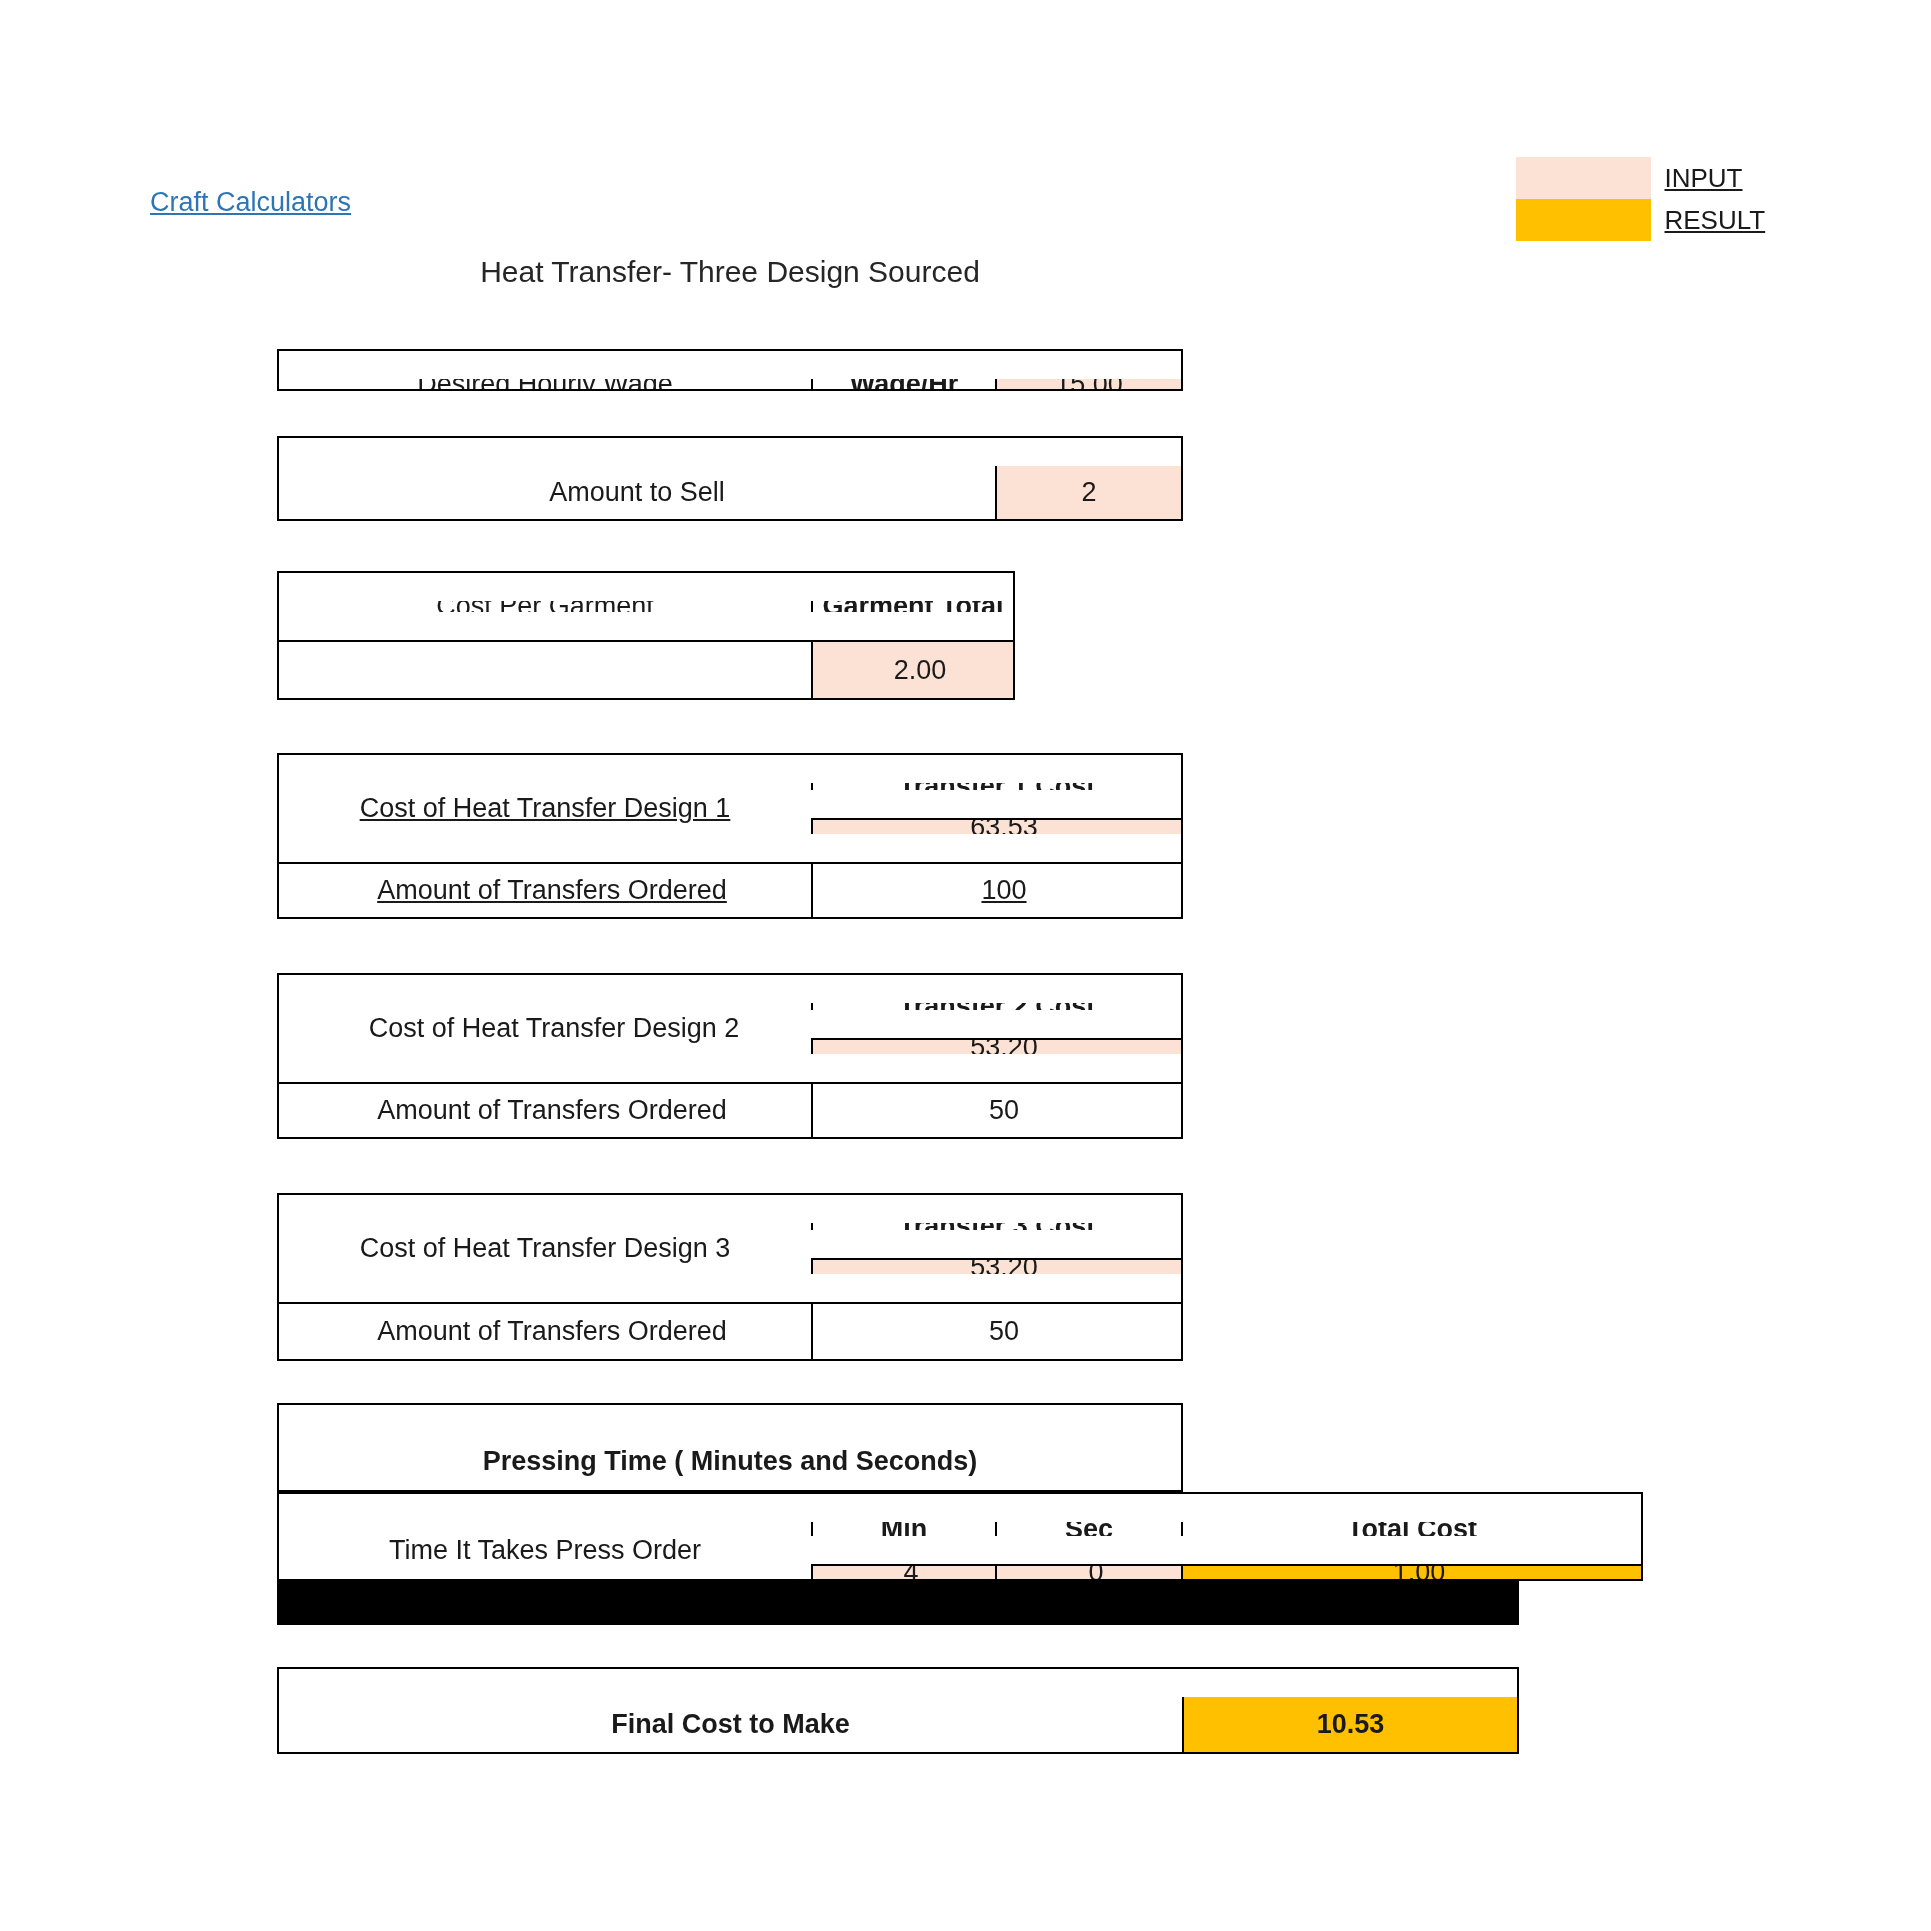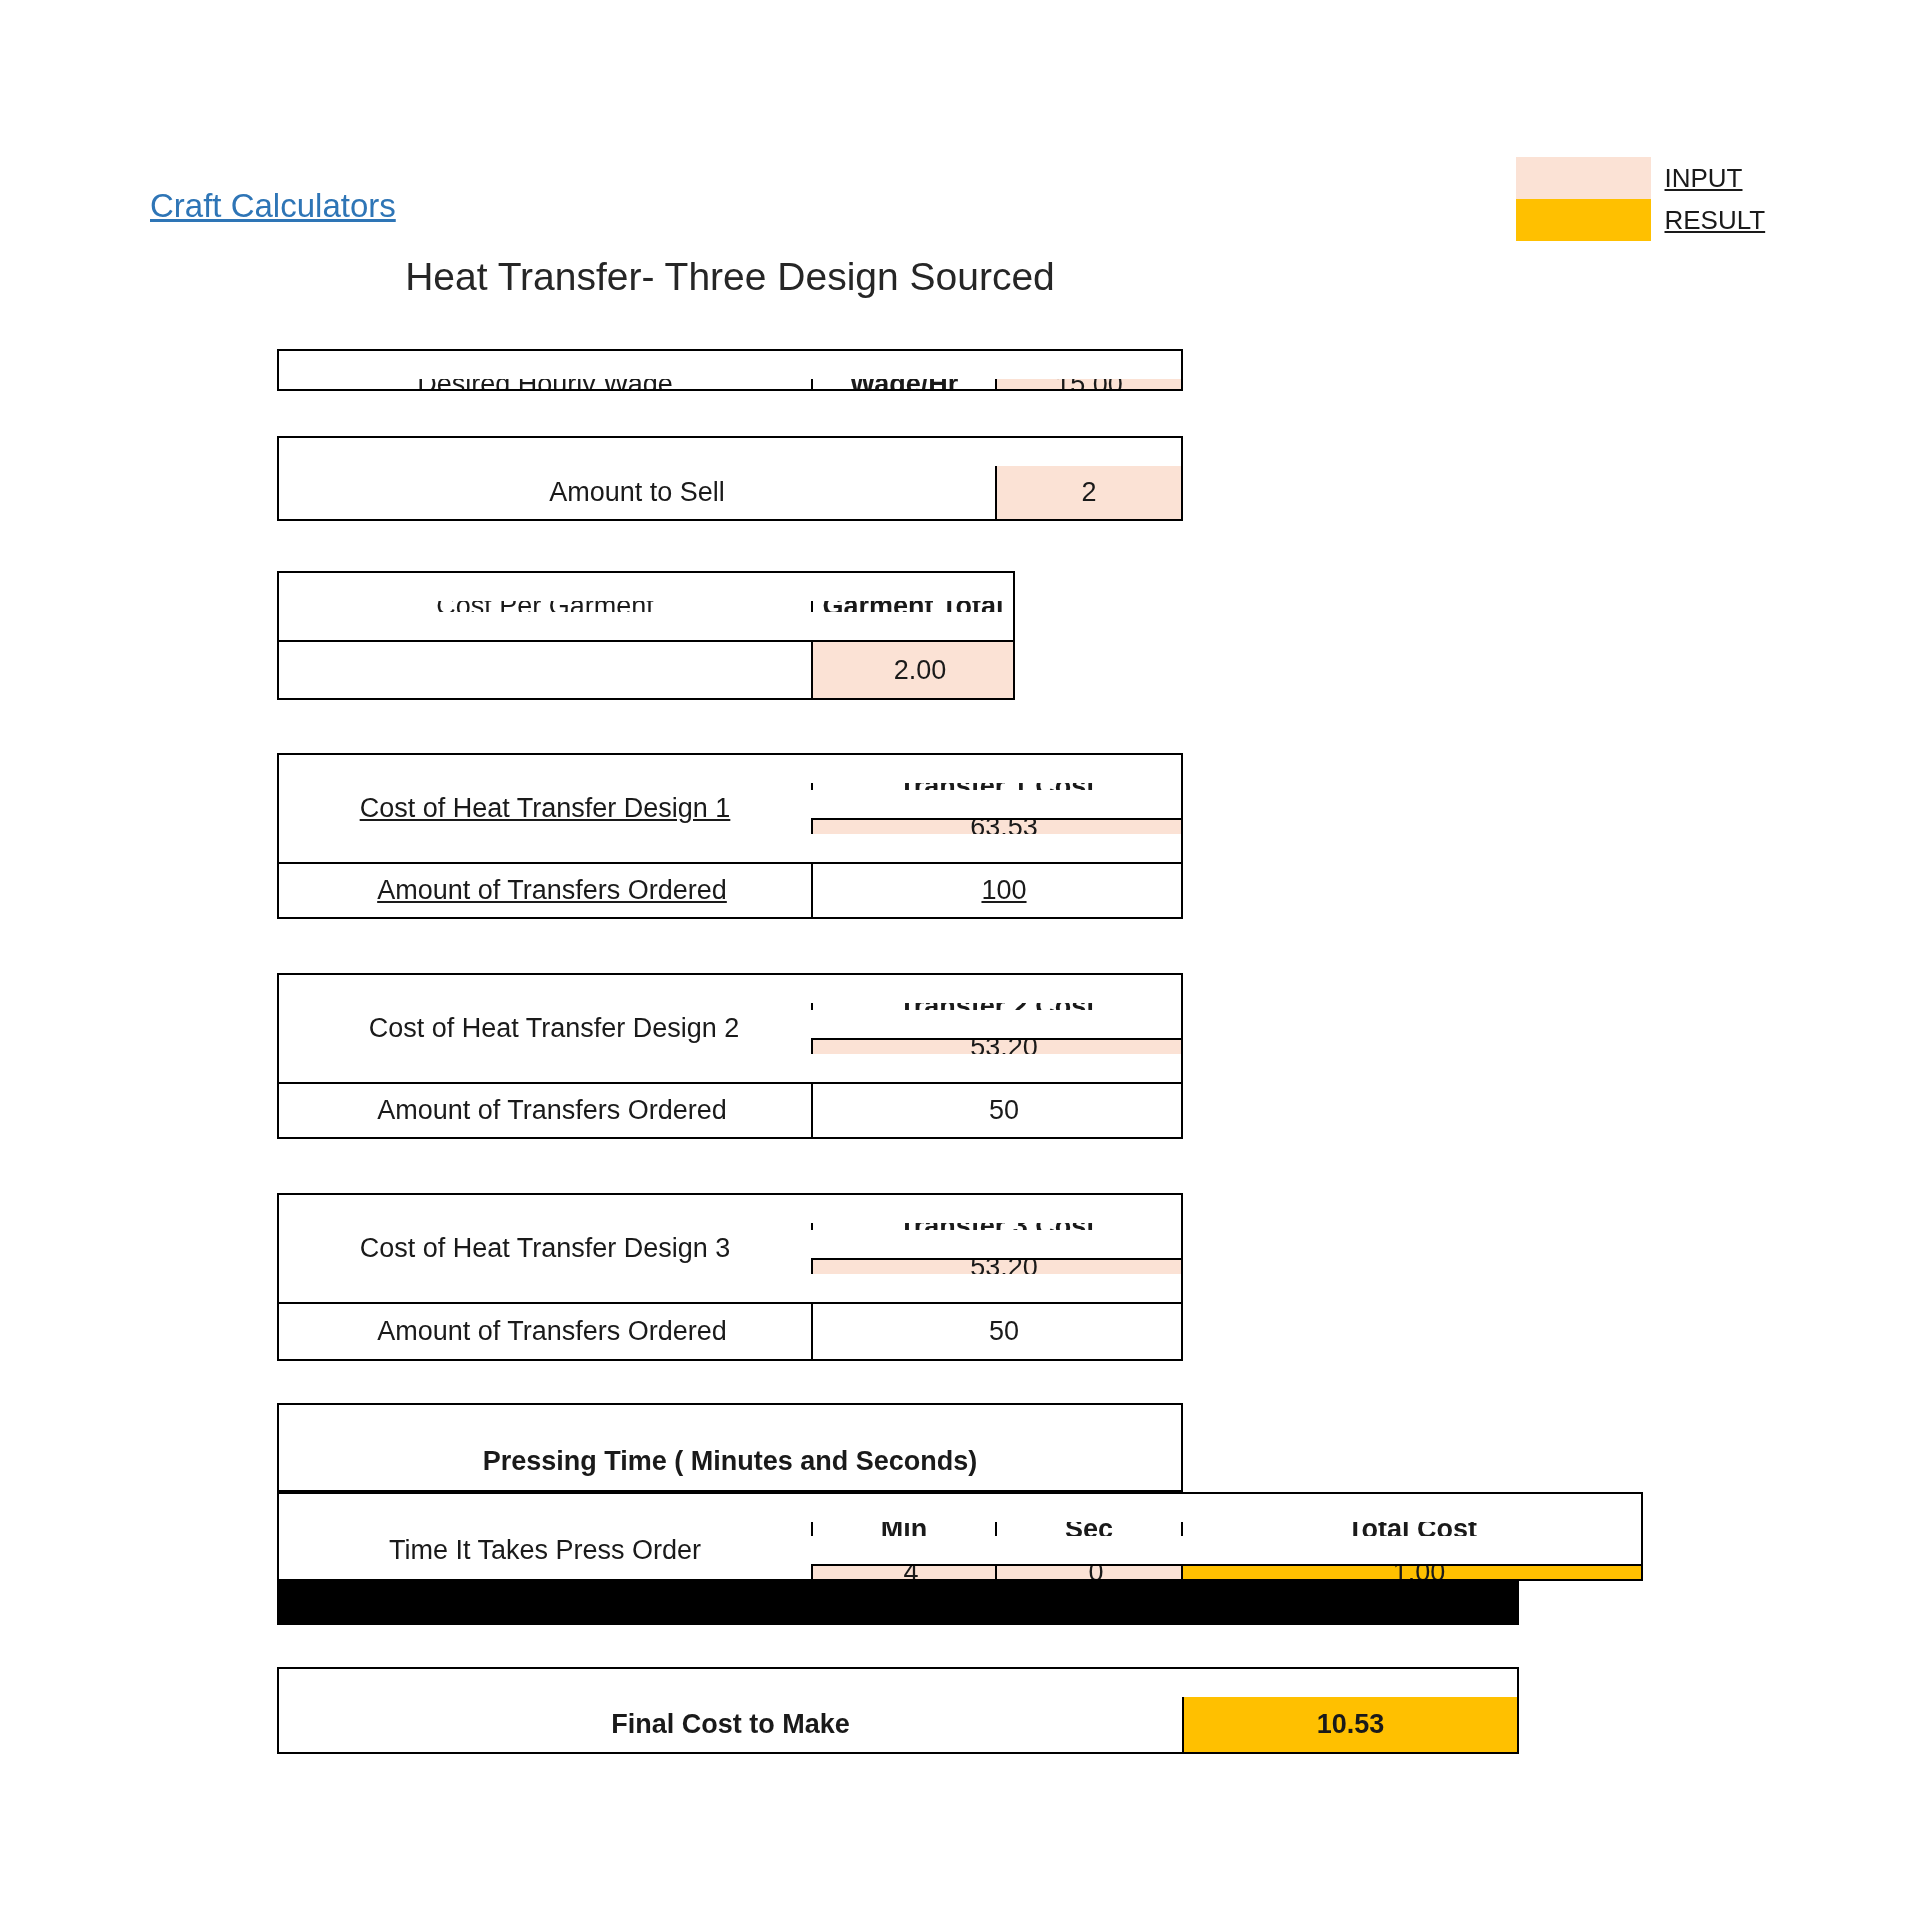--- a/index.html
+++ b/index.html
@@ -8,25 +8,25 @@
     --border:#000000;
     --text:#1a1a1a;
   }
   html,body{margin:0;padding:0;}
   body{
     width:1931px;height:1931px;background:#ffffff;position:relative;
     font-family:"Liberation Sans", sans-serif;color:var(--text);
   }
   .abs{position:absolute;box-sizing:border-box;}
   .link{
-    font-size:33px;color:#2e75b6;text-decoration:underline;cursor:pointer;
+    font-size:27px;color:#2e75b6;text-decoration:underline;cursor:pointer;
   }
   .page-title{
     left:277px;top:255px;width:906px;text-align:center;
-    font-size:39px;color:#262626;letter-spacing:0px;
+    font-size:30px;color:#262626;letter-spacing:0px;
   }
   .legend-row{display:flex;align-items:stretch;text-decoration:underline;}
   .swatch{width:135px;height:42px;}
   .swatch.input{background:var(--input-color);}
   .swatch.result{background:var(--result-color);}
   .legend-label{
     font-size:26px;display:flex;align-items:center;margin-left:13.5px;color:#1a1a1a;
   }
   .tbl{
     border:2.9px solid var(--border);background:#ffffff;display:grid;

